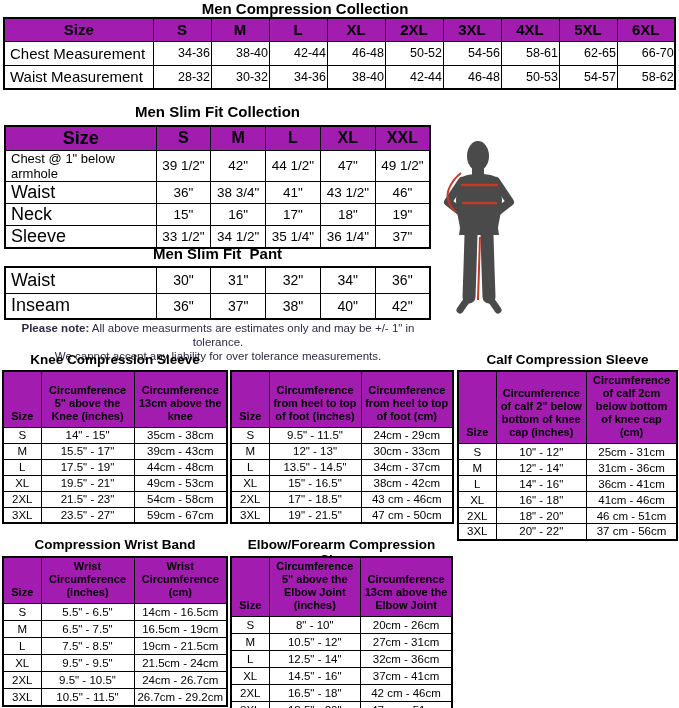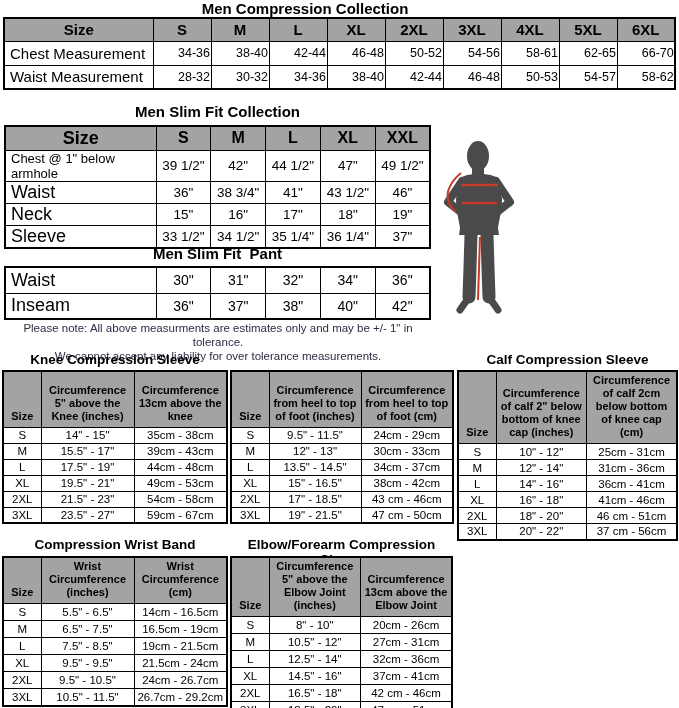--- a/index.html
+++ b/index.html
@@ -10,21 +10,21 @@
     color:#000;
   }
   .page { position:relative; width:679px; height:708px; overflow:hidden; background:#fff; }
   .abs { position:absolute; }
 
   .big-title  { font-weight:bold; font-size:15px; text-align:center; line-height:17px; }
   .small-title{ font-weight:bold; font-size:13.5px; text-align:center; line-height:15px; }
 
   table { border-collapse:collapse; table-layout:fixed; }
   th, td { border:1px solid #000; text-align:center; vertical-align:middle; overflow:hidden; }
-  thead th { background:#a3a3a3; font-weight:bold; }
+  thead th { background:#a21caf; font-weight:bold; }
 
   
   .t1 { width:673px; border:2px solid #000; }
   .t1 col.c1 { width:149px; }
   .t1 th { font-size:15px; height:23px; }
   .t1 td { font-size:12.5px; height:24px;padding-left:24px; }
   .t1 td:first-child { text-align:left; font-size:15px; padding-left:5px; }
 
   
   .t2 { width:427px; border:2px solid #000; }
@@ -46,21 +46,21 @@
   
   .ts { border:2px solid #000; }
   .ts col.c1 { width:38px; }
   .ts th { font-size:11px; line-height:13px; height:56px; vertical-align:bottom; padding:2px 3px 4px; }
   .ts td { font-size:11.5px; height:16px; }
   .ts.short th { height:42px; }
   .ts.short td { height:17px; }
 
   
   .note { width:436px; text-align:center; font-size:11.5px; line-height:14px; color:#2f2b45; }
-  .note b { font-weight:normal; }
+  .note b { font-weight:bold; }
 
   
   #title1 { top:0;   left:16px;   width:578px; }
   #table1 { top:17;  left:3px;  top:17px; }
   #title2 { top:103px; left:4px; width:427px; }
   #table2 { top:125px; left:4px; }
   #title3 { top:245px; left:4px; width:427px; }
   #table3 { top:266px; left:4px; }
   #note   { top:321px; left:0; }
   #figure { top:136px; left:438px; width:90px; height:186px; }

